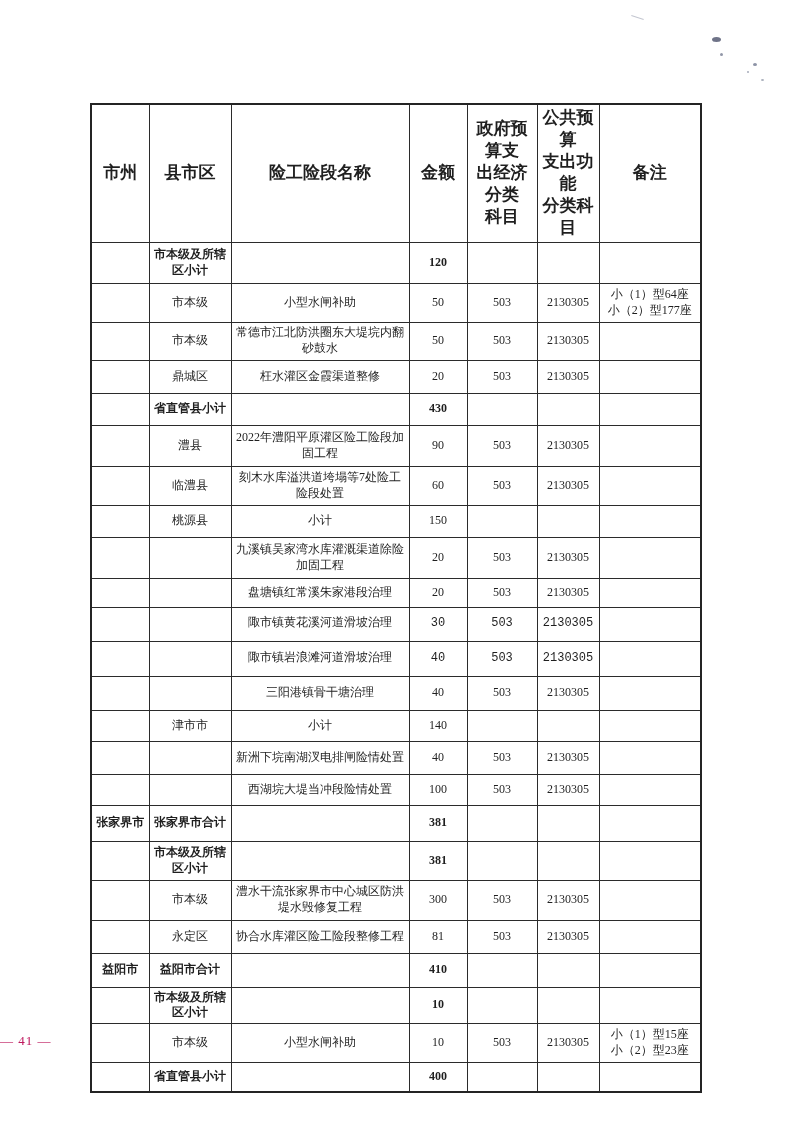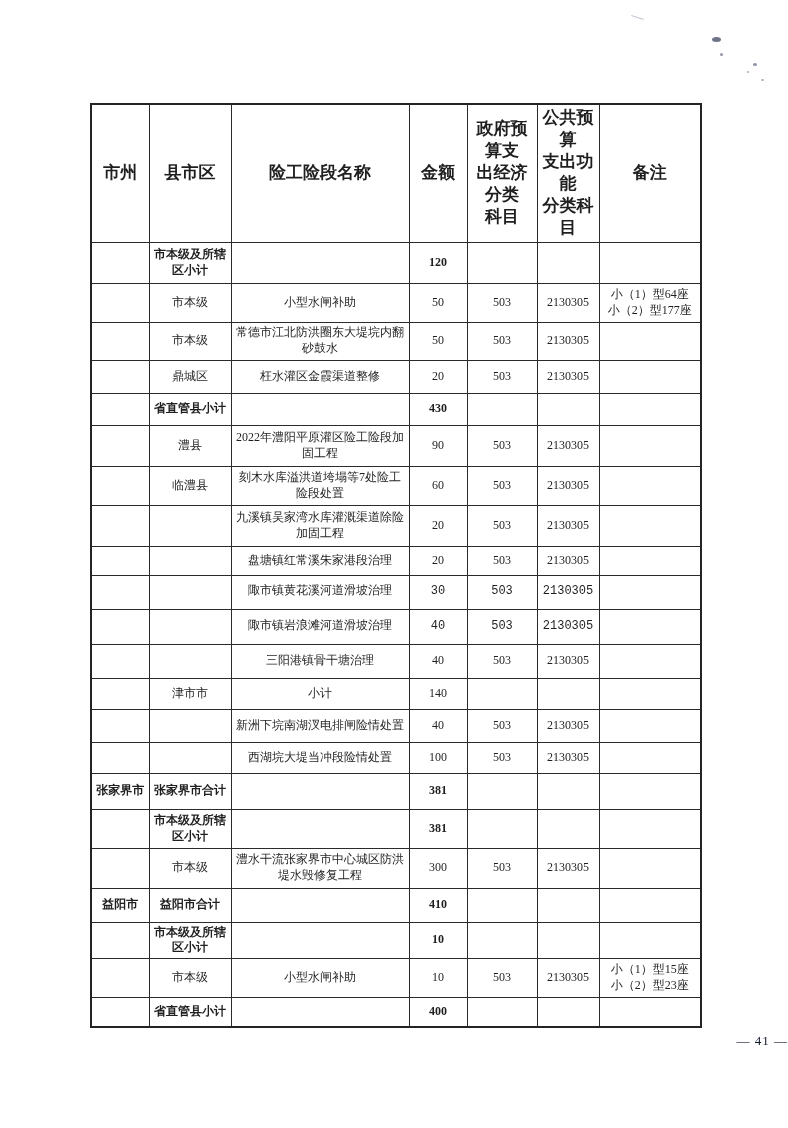--- a/index.html
+++ b/index.html
@@ -53,24 +53,24 @@
     white-space: pre-line;
   }
   tr.bold-row td {
     font-weight: bold;
   }
   .footer-pagenum {
     position: absolute;
     left: 0;
     right: 0;
     top: 1033px;
-    text-align: right;
+    text-align: left;
     font-size: 13px;
     letter-spacing: 1px;
-    color: #0f172a;
+    color: #be185d;
   }
   
   .artifact { position: absolute; pointer-events: none; }
   .a-scratch { left: 631px; top: 17px; width: 13px; height: 1px; background: #c3c6d0; transform: rotate(18deg); }
   .a-smudge  { left: 712px; top: 37px; width: 9px; height: 5px; background: #565b74; border-radius: 50%; filter: blur(0.7px); opacity: .85; }
   .a-dot1    { left: 720px; top: 53px; width: 3px; height: 3px; background: #9297a8; border-radius: 50%; }
   .a-dot2    { left: 753px; top: 63px; width: 4px; height: 3px; background: #8d93a6; border-radius: 50%; }
   .a-dot3    { left: 747px; top: 71px; width: 2px; height: 2px; background: #a6abba; border-radius: 50%; }
   .a-dot4    { left: 761px; top: 79px; width: 3px; height: 2px; background: #aab0bd; border-radius: 50%; }
 </style>
@@ -169,20 +169,29 @@
         </tr>
         <tr style="height: 39px;">
           <td class="cell-shizhou"></td>
           <td class="cell-xianshiqu">临澧县</td>
           <td class="cell-name">刻木水库溢洪道垮塌等7处险工险段处置</td>
           <td class="cell-amount">60</td>
           <td class="cell-econ">503</td>
           <td class="cell-func">2130305</td>
           <td class="cell-remark"></td>
         </tr>
+        <tr style="height: 32px;">
+          <td class="cell-shizhou"></td>
+          <td class="cell-xianshiqu">桃源县</td>
+          <td class="cell-name">小计</td>
+          <td class="cell-amount">150</td>
+          <td class="cell-econ"></td>
+          <td class="cell-func"></td>
+          <td class="cell-remark"></td>
+        </tr>
         <tr style="height: 41px;">
           <td class="cell-shizhou"></td>
           <td class="cell-xianshiqu"></td>
           <td class="cell-name">九溪镇吴家湾水库灌溉渠道除险加固工程</td>
           <td class="cell-amount">20</td>
           <td class="cell-econ">503</td>
           <td class="cell-func">2130305</td>
           <td class="cell-remark"></td>
         </tr>
         <tr style="height: 29px;">
@@ -268,20 +277,29 @@
         </tr>
         <tr style="height: 40px;">
           <td class="cell-shizhou"></td>
           <td class="cell-xianshiqu">市本级</td>
           <td class="cell-name">澧水干流张家界市中心城区防洪堤水毁修复工程</td>
           <td class="cell-amount">300</td>
           <td class="cell-econ">503</td>
           <td class="cell-func">2130305</td>
           <td class="cell-remark"></td>
         </tr>
+        <tr style="height: 33px;">
+          <td class="cell-shizhou"></td>
+          <td class="cell-xianshiqu">永定区</td>
+          <td class="cell-name">协合水库灌区险工险段整修工程</td>
+          <td class="cell-amount">81</td>
+          <td class="cell-econ">503</td>
+          <td class="cell-func">2130305</td>
+          <td class="cell-remark"></td>
+        </tr>
         <tr class="bold-row" style="height: 34px;">
           <td class="cell-shizhou">益阳市</td>
           <td class="cell-xianshiqu">益阳市合计</td>
           <td class="cell-name"></td>
           <td class="cell-amount">410</td>
           <td class="cell-econ"></td>
           <td class="cell-func"></td>
           <td class="cell-remark"></td>
         </tr>
         <tr class="bold-row" style="height: 35px;">

